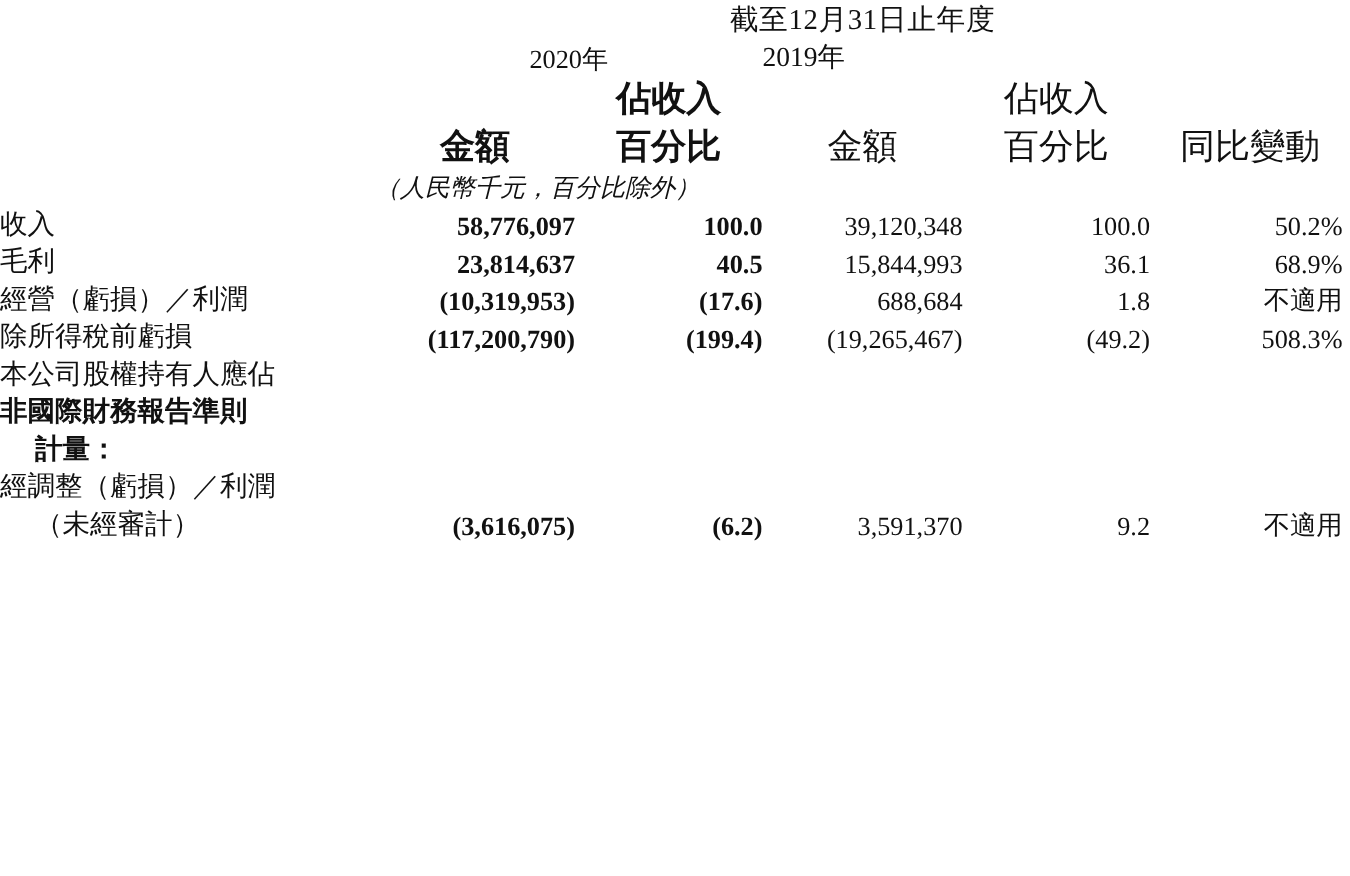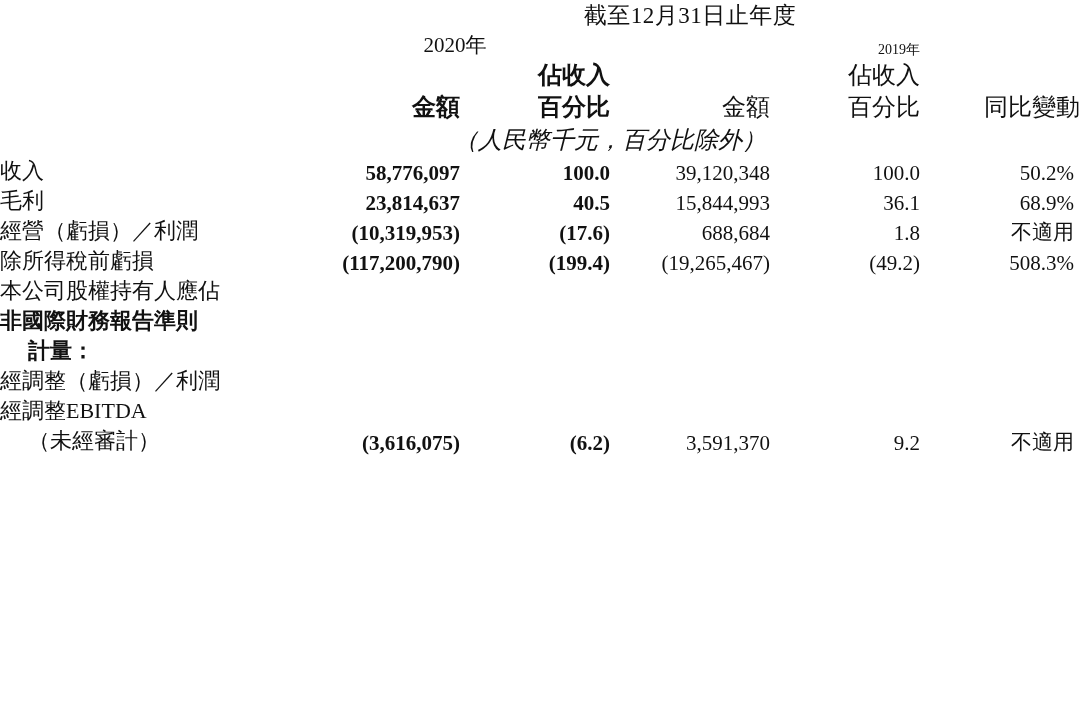--- a/index.html
+++ b/index.html
@@ -48,35 +48,35 @@
     padding-bottom: 10px;
     letter-spacing: 0.5px;
   }
   .yr-2020 {
     text-align: center;
     font-size: 21px;
     font-weight: bold;
     padding-bottom: 8px;
   }
   .yr-2019 {
-    text-align: right;
-    font-size: 14px;
+    text-align: left;
+    font-size: 22px;
     padding-bottom: 8px;
   }
   .sub-hdr {
-    text-align: right;
-    font-size: 24px;
+    text-align: center;
+    font-size: 28px;
     line-height: 1.35;
     padding-bottom: 4px;
     margin-top: 14px;
   }
   .sub-hdr.bold { font-weight: bold; }
   .units {
-    text-align: center;
-    font-size: 24px;
+    text-align: left;
+    font-size: 20px;
     font-style: italic;
     padding-top: 6px;
     padding-bottom: 26px;
   }
 
   .row-label {
     font-size: 22px;
     text-align: left;
     padding-top: 5px;
     padding-bottom: 5px;
@@ -202,28 +202,20 @@
         </tr>
         <tr>
           <td class="row-label">經調整（虧損）／利潤</td>
           <td class="num bold"></td>
           <td class="num bold"></td>
           <td class="num"></td>
           <td class="num"></td>
           <td class="num last"></td>
         </tr>
         <tr>
-          <td class="row-label">經調整EBITDA</td>
-          <td class="num bold"></td>
-          <td class="num bold"></td>
-          <td class="num"></td>
-          <td class="num"></td>
-          <td class="num last"></td>
-        </tr>
-        <tr>
           <td class="row-label indent">（未經審計）</td>
           <td class="num bold">(3,616,075)</td>
           <td class="num bold">(6.2)</td>
           <td class="num">3,591,370</td>
           <td class="num">9.2</td>
           <td class="num last">不適用</td>
         </tr>
       </tbody>
   </table>
 </div>

